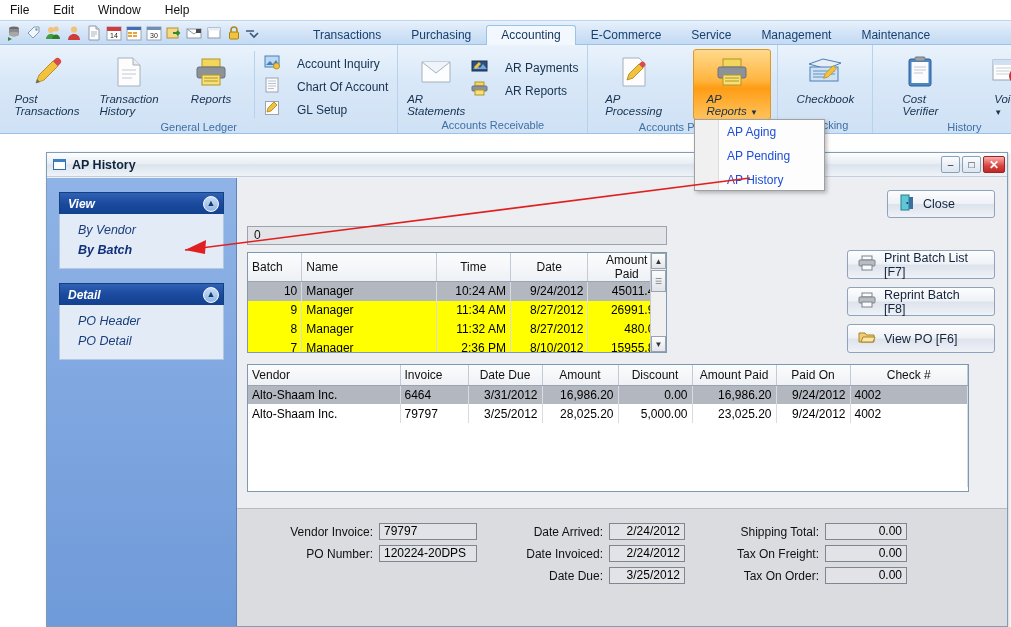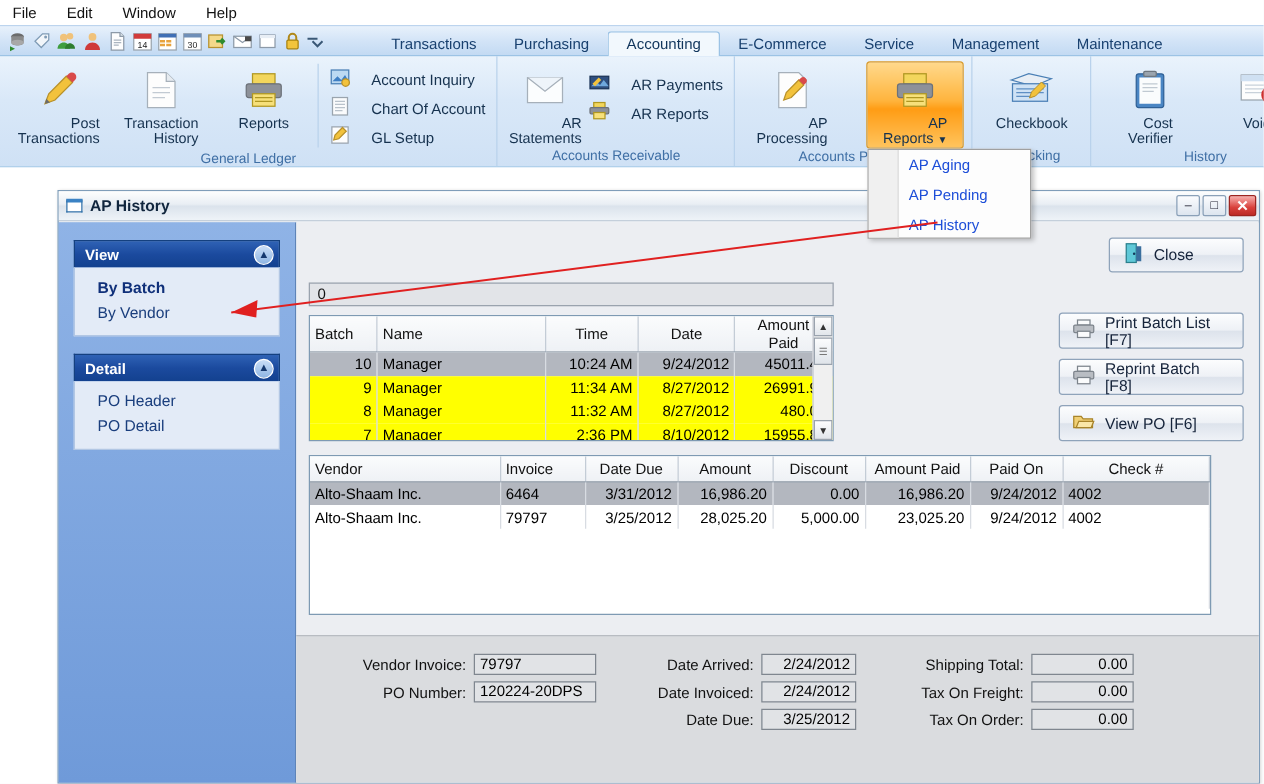--- a/index.html
+++ b/index.html
@@ -62,21 +62,21 @@
   .rgroup-label {
     text-align:center; font-size:11px; color:#3f6fa5; height:15px; line-height:15px;
     white-space:nowrap; overflow:hidden;
   }
 
   .bigbtn {
     width:82px; display:flex; flex-direction:column; align-items:center;
     padding-top:4px; cursor:default; border:1px solid transparent; border-radius:3px;
   }
   .bigbtn .glyph { height:36px; display:flex; align-items:center; justify-content:center; }
-  .bigbtn .lbl { font-size:11.5px; color:#16324f; text-align:right; line-height:12px; margin-top:3px; }
+  .bigbtn .lbl { font-size:11.5px; color:#16324f; text-align:left; line-height:12px; margin-top:3px;font-style:italic; }
   .bigbtn.highlight {
     background:linear-gradient(to bottom,#ffd98c 0%, #ffb43d 45%, #ff9c14 55%, #ffc45e 100%);
     border:1px solid #d99a2b;
   }
   .smallcol { display:flex; flex-direction:column; justify-content:flex-start; padding-top:4px; gap:2px; }
   .smallbtn { display:flex; align-items:center; gap:17px; cursor:default; padding:1px 3px; border-radius:2px; }
   .smallbtn .lbl { font-size:12px; color:#16324f; white-space:nowrap; }
   .vsep { width:1px; background:#b9d2ec; margin:2px 6px 2px 2px; align-self:stretch; }
 
   
@@ -128,20 +128,21 @@
     border-color:#9d2420; color:#fff; font-weight:bold; font-size:12px; width:22px;
   }
 
   
   .navpanel {
     position:absolute; left:0; top:25px; bottom:0; width:190px;
     background:linear-gradient(to bottom,#7ba7e0 0%, #6f9ddd 6%, #7ea9e2 100%);
     background:#7ea7de;
     border-right:1px solid #5e84b8;
     padding:14px 12px 0 12px;
+    font-style:italic;
   }
   .navpanel:before{
     content:""; position:absolute; left:0; top:0; bottom:0; width:100%;
     background:linear-gradient(to bottom,#8fb3e6,#6f9ad9);
   }
   .navbox { position:relative; margin-bottom:14px; z-index:2; }
   .navbox-hdr {
     height:22px; display:flex; align-items:center; padding:0 4px 0 8px;
     background:linear-gradient(to bottom,#2f62b5 0%, #1b4a9e 50%, #13418f 100%);
     color:#fff; font-weight:bold; font-size:12px;
@@ -574,22 +575,22 @@
     </span>
   </div>
 
   <div class="navpanel">
     <div class="navbox">
       <div class="navbox-hdr">
         <span class="t">View</span>
         <span class="chev">▲</span>
       </div>
       <div class="navbox-body">
+        <div class="navitem">By Vendor</div>
         <div class="navitem sel">By Batch</div>
-        <div class="navitem">By Vendor</div>
       </div>
     </div>
 
     <div class="navbox">
       <div class="navbox-hdr">
         <span class="t">Detail</span>
         <span class="chev">▲</span>
       </div>
       <div class="navbox-body">
         <div class="navitem">PO Header</div>

